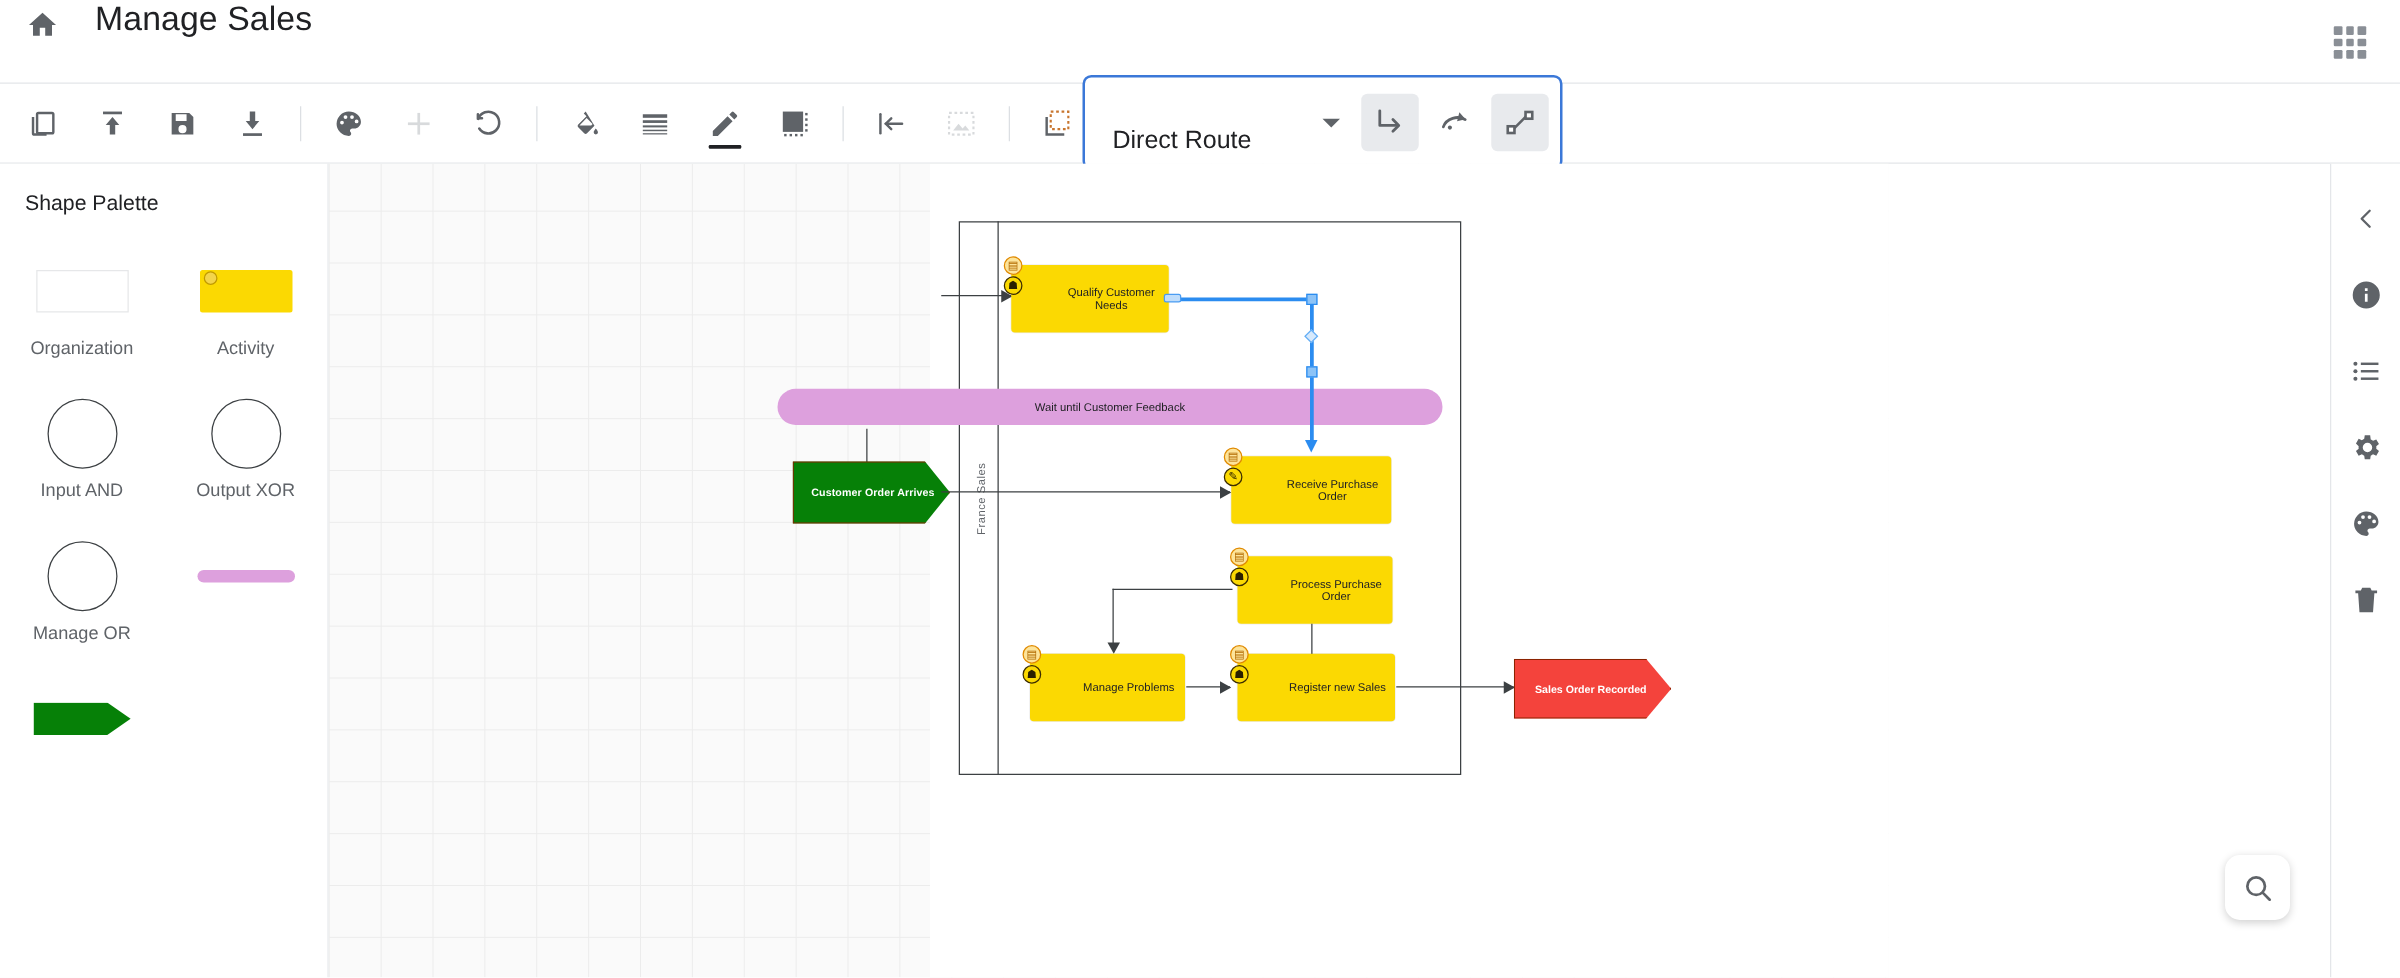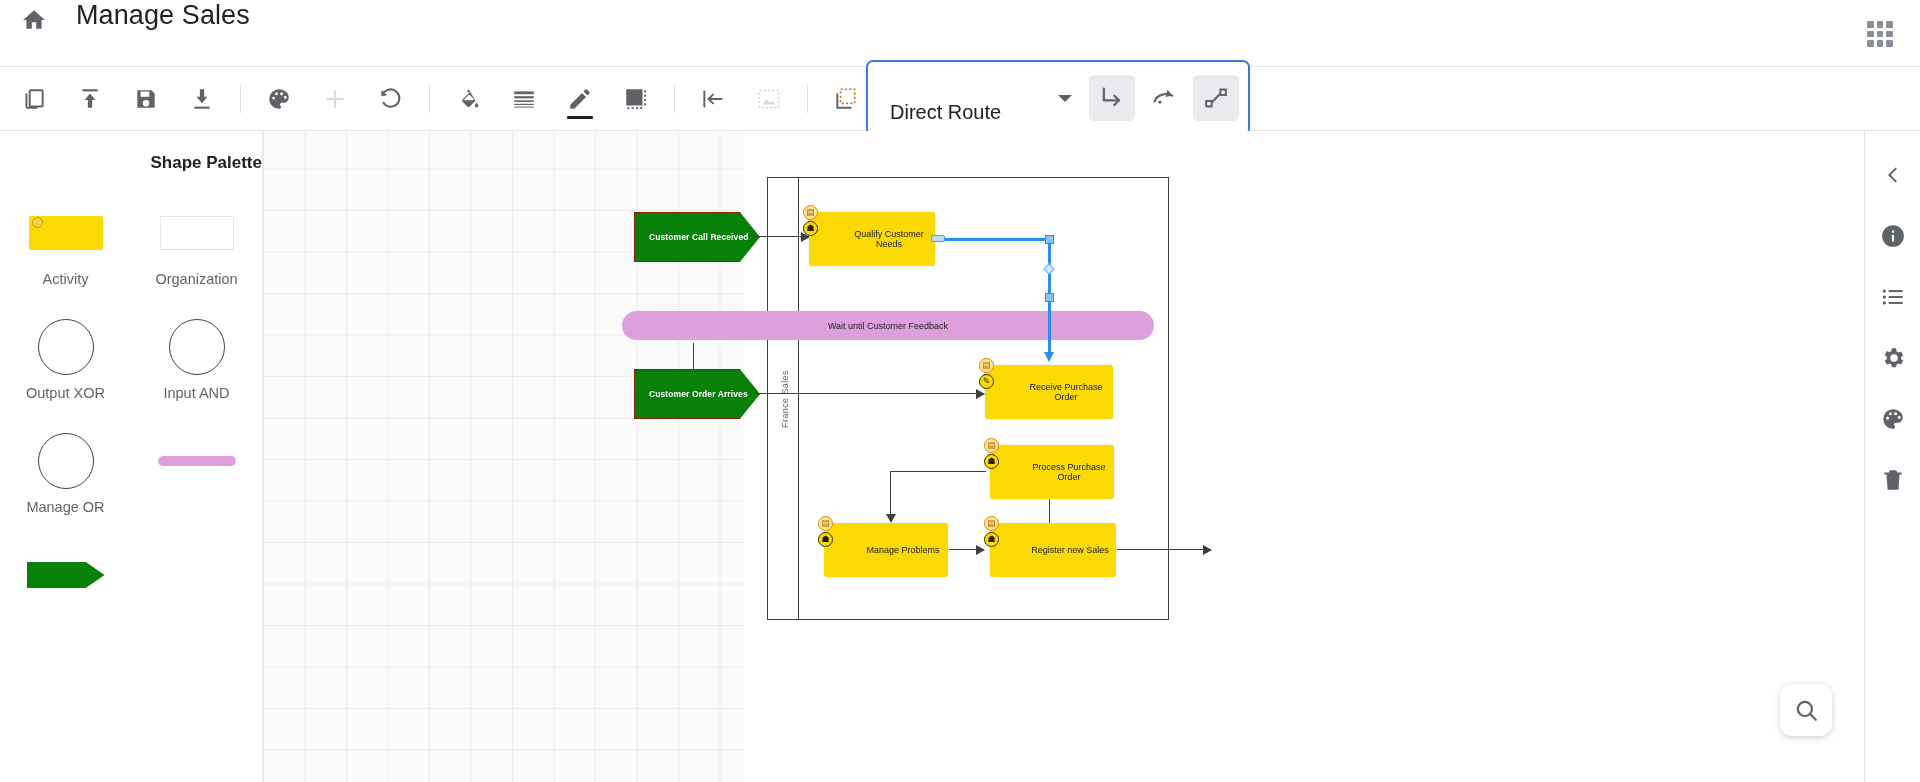--- a/index.html
+++ b/index.html
@@ -75,21 +75,21 @@
     cursor: pointer;
   }
   .route-btn.sel { background: #e8eaed; }
 
   
   .palette {
     position: absolute; left: 0; top: 131px; width: 263px; height: 651px;
     background: #fff; border-right: 1px solid #e4e6e9; overflow: hidden;
   }
   .palette-title {
-    font-size: 17px; color: #202124; padding: 22px 0 0 20px; font-weight: 700; text-align: right;
+    font-size: 17px; color: #202124; padding: 22px 0 0 20px; font-weight: 400;
   }
   .palette-grid {
     margin-top: 18px; display: grid; grid-template-columns: 1fr 1fr;
     row-gap: 12px;
   }
   .pal-item {
     display: flex; flex-direction: column; align-items: center;
     cursor: pointer; padding: 6px 0;
   }
   .pal-art { height: 72px; display: flex; align-items: center; justify-content: center; }
@@ -406,44 +406,44 @@
       </div>
     </div>
   </div>
 
   <div class="palette">
     <div class="palette-title">Shape Palette</div>
     <div class="palette-grid">
 
       <div class="pal-item">
         <div class="pal-art">
+            <div class="sh-org"></div>
+          </div>
+        <div class="pal-label">Organization</div>
+      </div>
+
+      <div class="pal-item">
+        <div class="pal-art">
             <div class="sh-act"></div>
           </div>
         <div class="pal-label">Activity</div>
       </div>
 
       <div class="pal-item">
         <div class="pal-art">
-            <div class="sh-org"></div>
-          </div>
-        <div class="pal-label">Organization</div>
-      </div>
-
-      <div class="pal-item">
-        <div class="pal-art">
             <div class="sh-circle"></div>
           </div>
+        <div class="pal-label">Input AND</div>
+      </div>
+
+      <div class="pal-item">
+        <div class="pal-art">
+            <div class="sh-circle"></div>
+          </div>
         <div class="pal-label">Output XOR</div>
-      </div>
-
-      <div class="pal-item">
-        <div class="pal-art">
-            <div class="sh-circle"></div>
-          </div>
-        <div class="pal-label">Input AND</div>
       </div>
 
 
       <div class="pal-item">
         <div class="pal-art">
             <div class="sh-circle"></div>
           </div>
         <div class="pal-label">Manage OR</div>
       </div>
 
@@ -470,23 +470,20 @@
     <div class="pool"></div>
     <div class="pool-lane-sep"></div>
     <div class="lane-title">
       <span>France Sales</span>
     </div>
 
     <div class="wait-bar">
       <span>Wait until Customer Feedback</span>
     </div>
 
-    <div class="node evt" style="left:371px; top:81px; width:126px; height:50px;">
-      <span>Customer Call Received</span>
-    </div>
     <div class="conn conn-h" style="left:490px; top:105px; width:56px;"></div>
     <div class="arrow-r" style="left:538px; top:101px;"></div>
 
     <div class="node act-box" style="left:546px; top:81px; width:126px; height:54px;">
       <span>Qualify Customer Needs</span>
       <div class="act-ico ico-doc">▤</div>
       <div class="act-ico ico-role">☗</div>
     </div>
 
     <div class="sel-line sel-h" style="left:672px; top:107px; width:116px;"></div>
@@ -535,20 +532,23 @@
 
     <div class="node act-box" style="left:727px; top:392px; width:126px; height:54px;">
       <span>Register new Sales</span>
       <div class="act-ico ico-doc">▤</div>
       <div class="act-ico ico-role">☗</div>
     </div>
 
     <div class="conn conn-h" style="left:854px; top:418px; width:94px;"></div>
     <div class="arrow-r" style="left:940px; top:414px;"></div>
 
+    <div class="node evt-red" style="left:948px; top:396px; width:126px; height:48px;">
+      <span>Sales Order Recorded</span>
+    </div>
   </div>
 
   <div class="rail">
     <div class="rail-btn">
       <svg width="22" height="22" viewBox="0 0 24 24" fill="none" stroke="#5f6368" stroke-width="2" stroke-linecap="round" stroke-linejoin="round">
         <path d="M15 5l-7 7 7 7"></path>
       </svg>
     </div>
     <div class="rail-btn">
       <svg width="26" height="26" viewBox="0 0 24 24" fill="#5f6368">

